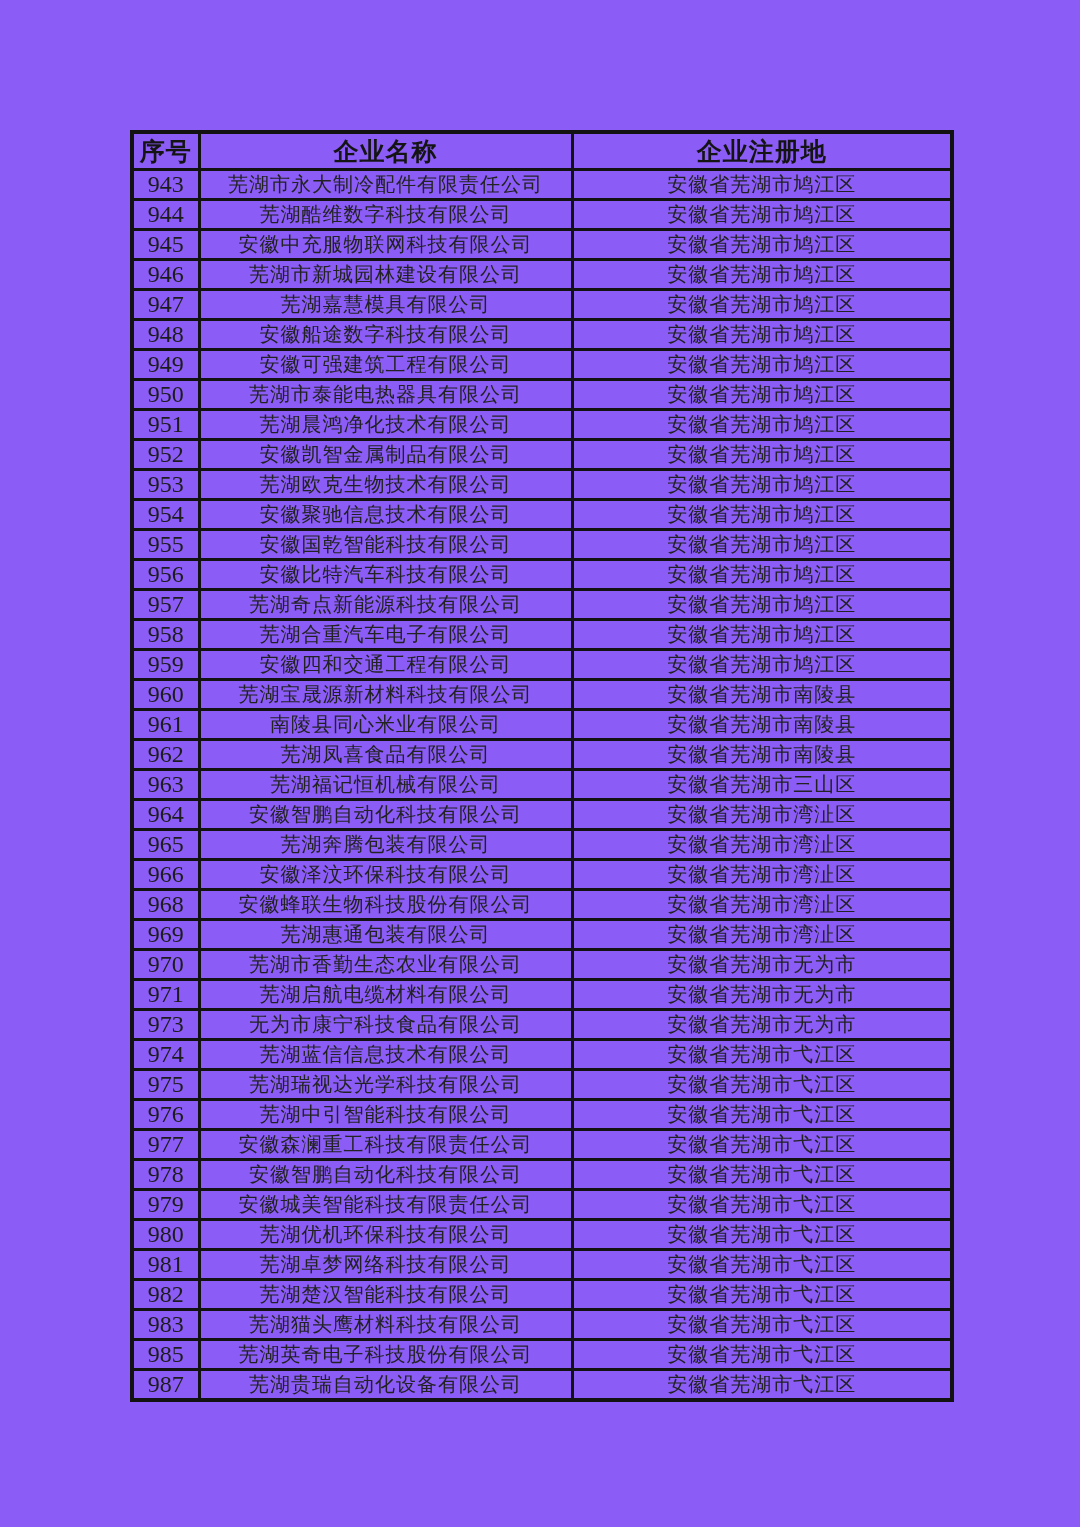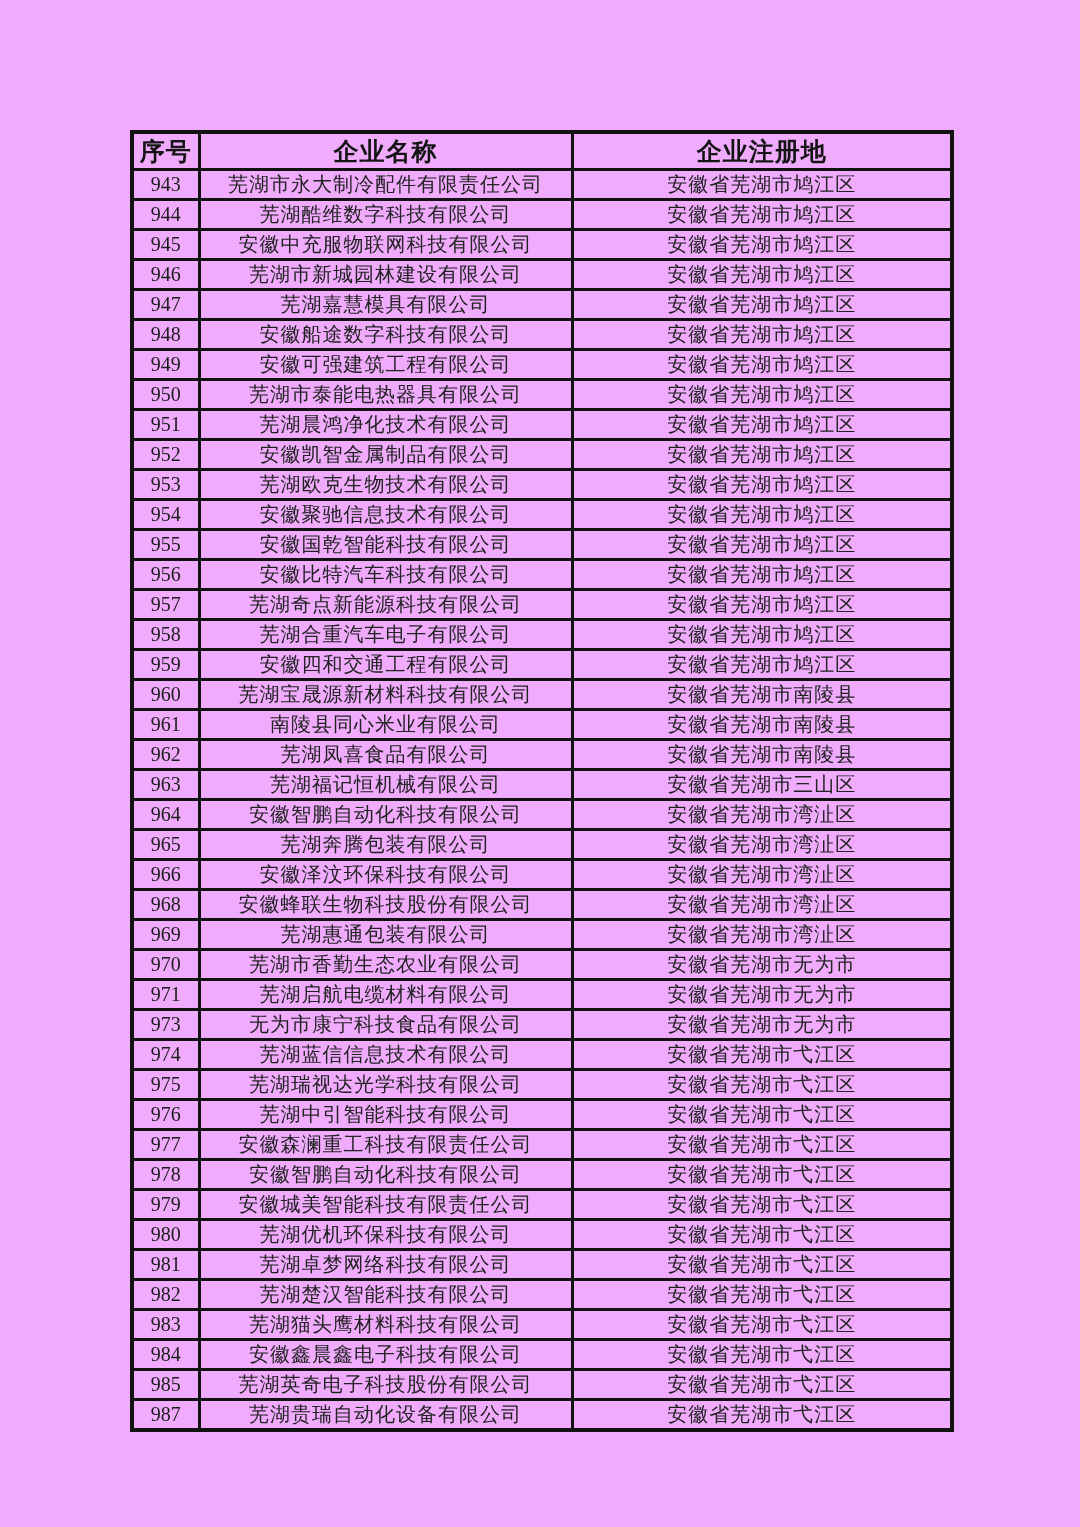--- a/index.html
+++ b/index.html
@@ -4,21 +4,21 @@
 <style>
   html, body {
     margin: 0;
     padding: 0;
     background: #ffffff;
   }
   .page {
     position: relative;
     width: 1080px;
     height: 1527px;
-    background: #f0abfc;
+    background: #8b5cf6;
     overflow: hidden;
     font-family: "Liberation Serif", "DejaVu Serif", serif;
     color: #1e1e1e;
   }
   table.company-table {
     position: absolute;
     left: 130px;
     top: 130px;
     width: 820px;
     border-collapse: collapse;
@@ -47,21 +47,21 @@
     text-align: center;
     vertical-align: middle;
     font-size: 20px;
     font-weight: 400;
     letter-spacing: 1px;
     color: #222222;
     white-space: nowrap;
     overflow: hidden;
   }
   table.company-table td.cell-no {
-    font-size: 20px;
+    font-size: 24px;
     letter-spacing: 0;
     color: #1c1c1c;
   }
 </style>
 </head>
 <body>
 
 <div class="page">
   <table class="company-table">
     <colgroup>
@@ -266,25 +266,20 @@
           <td class="cell-no">982</td>
           <td>芜湖楚汉智能科技有限公司</td>
           <td>安徽省芜湖市弋江区</td>
         </tr>
         <tr>
           <td class="cell-no">983</td>
           <td>芜湖猫头鹰材料科技有限公司</td>
           <td>安徽省芜湖市弋江区</td>
         </tr>
         <tr>
-          <td class="cell-no">984</td>
-          <td>安徽鑫晨鑫电子科技有限公司</td>
-          <td>安徽省芜湖市弋江区</td>
-        </tr>
-        <tr>
           <td class="cell-no">985</td>
           <td>芜湖英奇电子科技股份有限公司</td>
           <td>安徽省芜湖市弋江区</td>
         </tr>
         <tr>
           <td class="cell-no">987</td>
           <td>芜湖贵瑞自动化设备有限公司</td>
           <td>安徽省芜湖市弋江区</td>
         </tr>
       </tbody>

